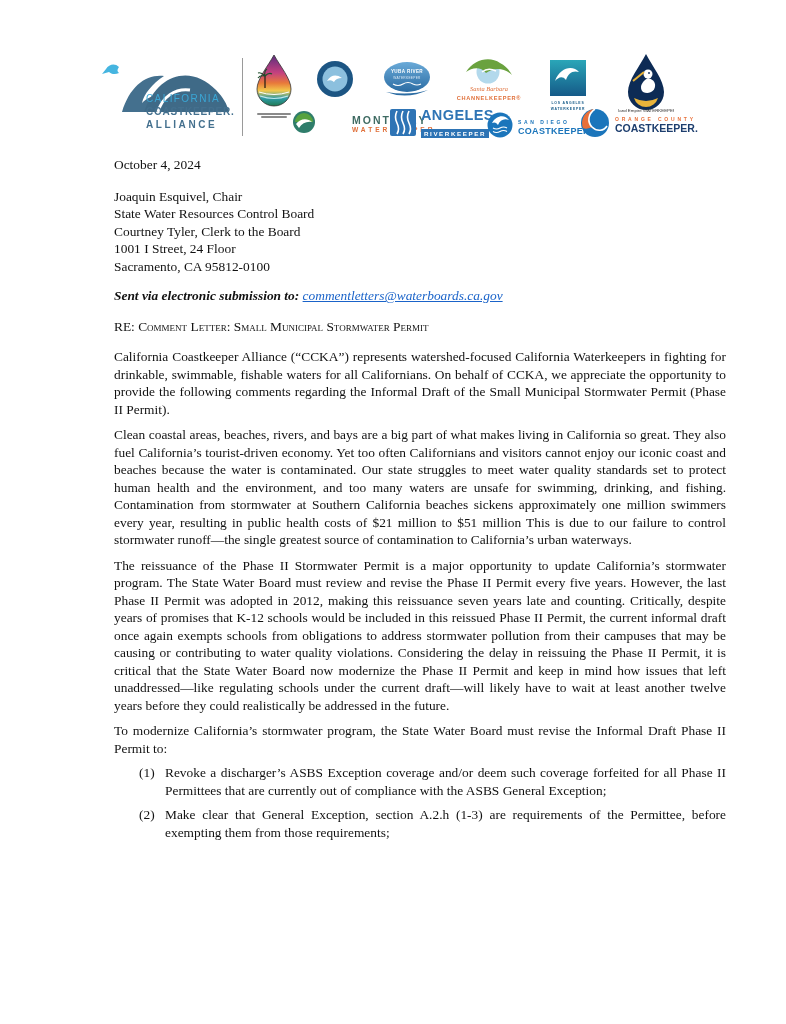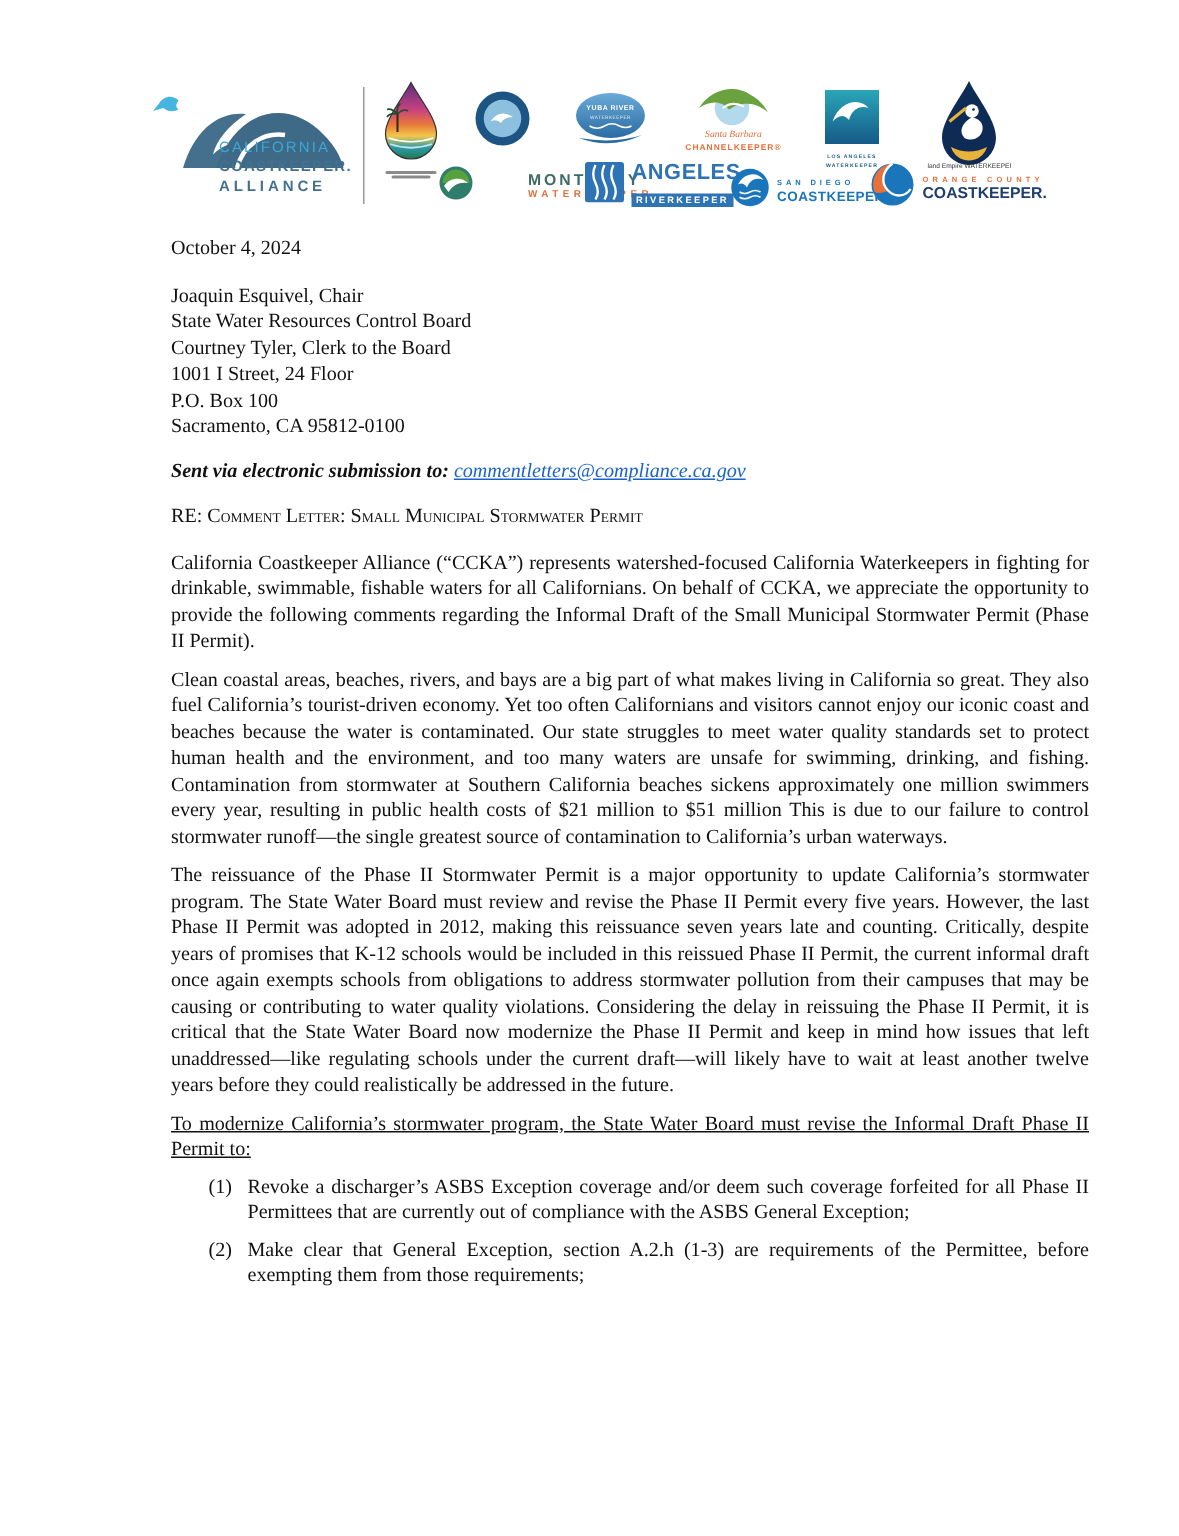--- a/index.html
+++ b/index.html
@@ -37,21 +37,21 @@
   
   .body-wrap { position:absolute; left:90px; top:156px; width:612px; font-size:13.4px; line-height:17.5px;margin-left:24px; }
   .date { margin-bottom:14px; }
   .addr div { line-height:17.5px; }
   .addr { margin-bottom:12px; }
   .sentvia { font-style:italic; font-weight:bold; margin-bottom:13px; }
   .maillink { color:#1a63c9; text-decoration:underline; font-weight:normal; cursor:pointer; }
   .reline { font-weight:normal; font-variant:small-caps; margin-bottom:13px; }
   .salut { margin-bottom:13px; }
   .para { text-align:justify; margin-bottom:8px; }
-  .intro { text-align:justify; margin-bottom:7px;text-decoration:underline; }
+  .intro { text-align:justify; margin-bottom:7px; }
   .li { display:flex; margin-left:25px; margin-bottom:7px; }
   .li .mk { width:26px; flex:0 0 26px; }
   .li .tx { flex:1; text-align:justify; }
 </style>
 </head>
 <body>
 
 <div class="page">
 
   <div class="hdr">
@@ -228,25 +228,24 @@
 
   <div class="body-wrap">
 
     <div class="date">October 4, 2024</div>
 
     <div class="addr">
       <div>Joaquin Esquivel, Chair</div>
       <div>State Water Resources Control Board</div>
       <div>Courtney Tyler, Clerk to the Board</div>
       <div>1001 I Street, 24 Floor</div>
-      <div>P.O. Box 100</div>
       <div>Sacramento, CA 95812-0100</div>
     </div>
 
-    <div class="sentvia"><span>Sent via electronic submission to: </span><a class="maillink">commentletters@compliance.ca.gov</a></div>
+    <div class="sentvia"><span>Sent via electronic submission to: </span><a class="maillink">commentletters@waterboards.ca.gov</a></div>
 
     <div class="reline">RE: Comment Letter: Small Municipal Stormwater Permit</div>
 
 
     <p class="para">California Coastkeeper Alliance (“CCKA”) represents watershed-focused California Waterkeepers in fighting for drinkable, swimmable, fishable waters for all Californians. On behalf of CCKA, we appreciate the opportunity to provide the following comments regarding the Informal Draft of the Small Municipal Stormwater Permit (Phase II Permit).</p>
     <p class="para">Clean coastal areas, beaches, rivers, and bays are a big part of what makes living in California so great. They also fuel California’s tourist-driven economy. Yet too often Californians and visitors cannot enjoy our iconic coast and beaches because the water is contaminated. Our state struggles to meet water quality standards set to protect human health and the environment, and too many waters are unsafe for swimming, drinking, and fishing. Contamination from stormwater at Southern California beaches sickens approximately one million swimmers every year, resulting in public health costs of $21 million to $51 million This is due to our failure to control stormwater runoff—the single greatest source of contamination to California’s urban waterways.</p>
     <p class="para">The reissuance of the Phase II Stormwater Permit is a major opportunity to update California’s stormwater program. The State Water Board must review and revise the Phase II Permit every five years. However, the last Phase II Permit was adopted in 2012, making this reissuance seven years late and counting. Critically, despite years of promises that K-12 schools would be included in this reissued Phase II Permit, the current informal draft once again exempts schools from obligations to address stormwater pollution from their campuses that may be causing or contributing to water quality violations. Considering the delay in reissuing the Phase II Permit, it is critical that the State Water Board now modernize the Phase II Permit and keep in mind how issues that left unaddressed—like regulating schools under the current draft—will likely have to wait at least another twelve years before they could realistically be addressed in the future.</p>
 
     <p class="intro">To modernize California’s stormwater program, the State Water Board must revise the Informal Draft Phase II Permit to:</p>
 

